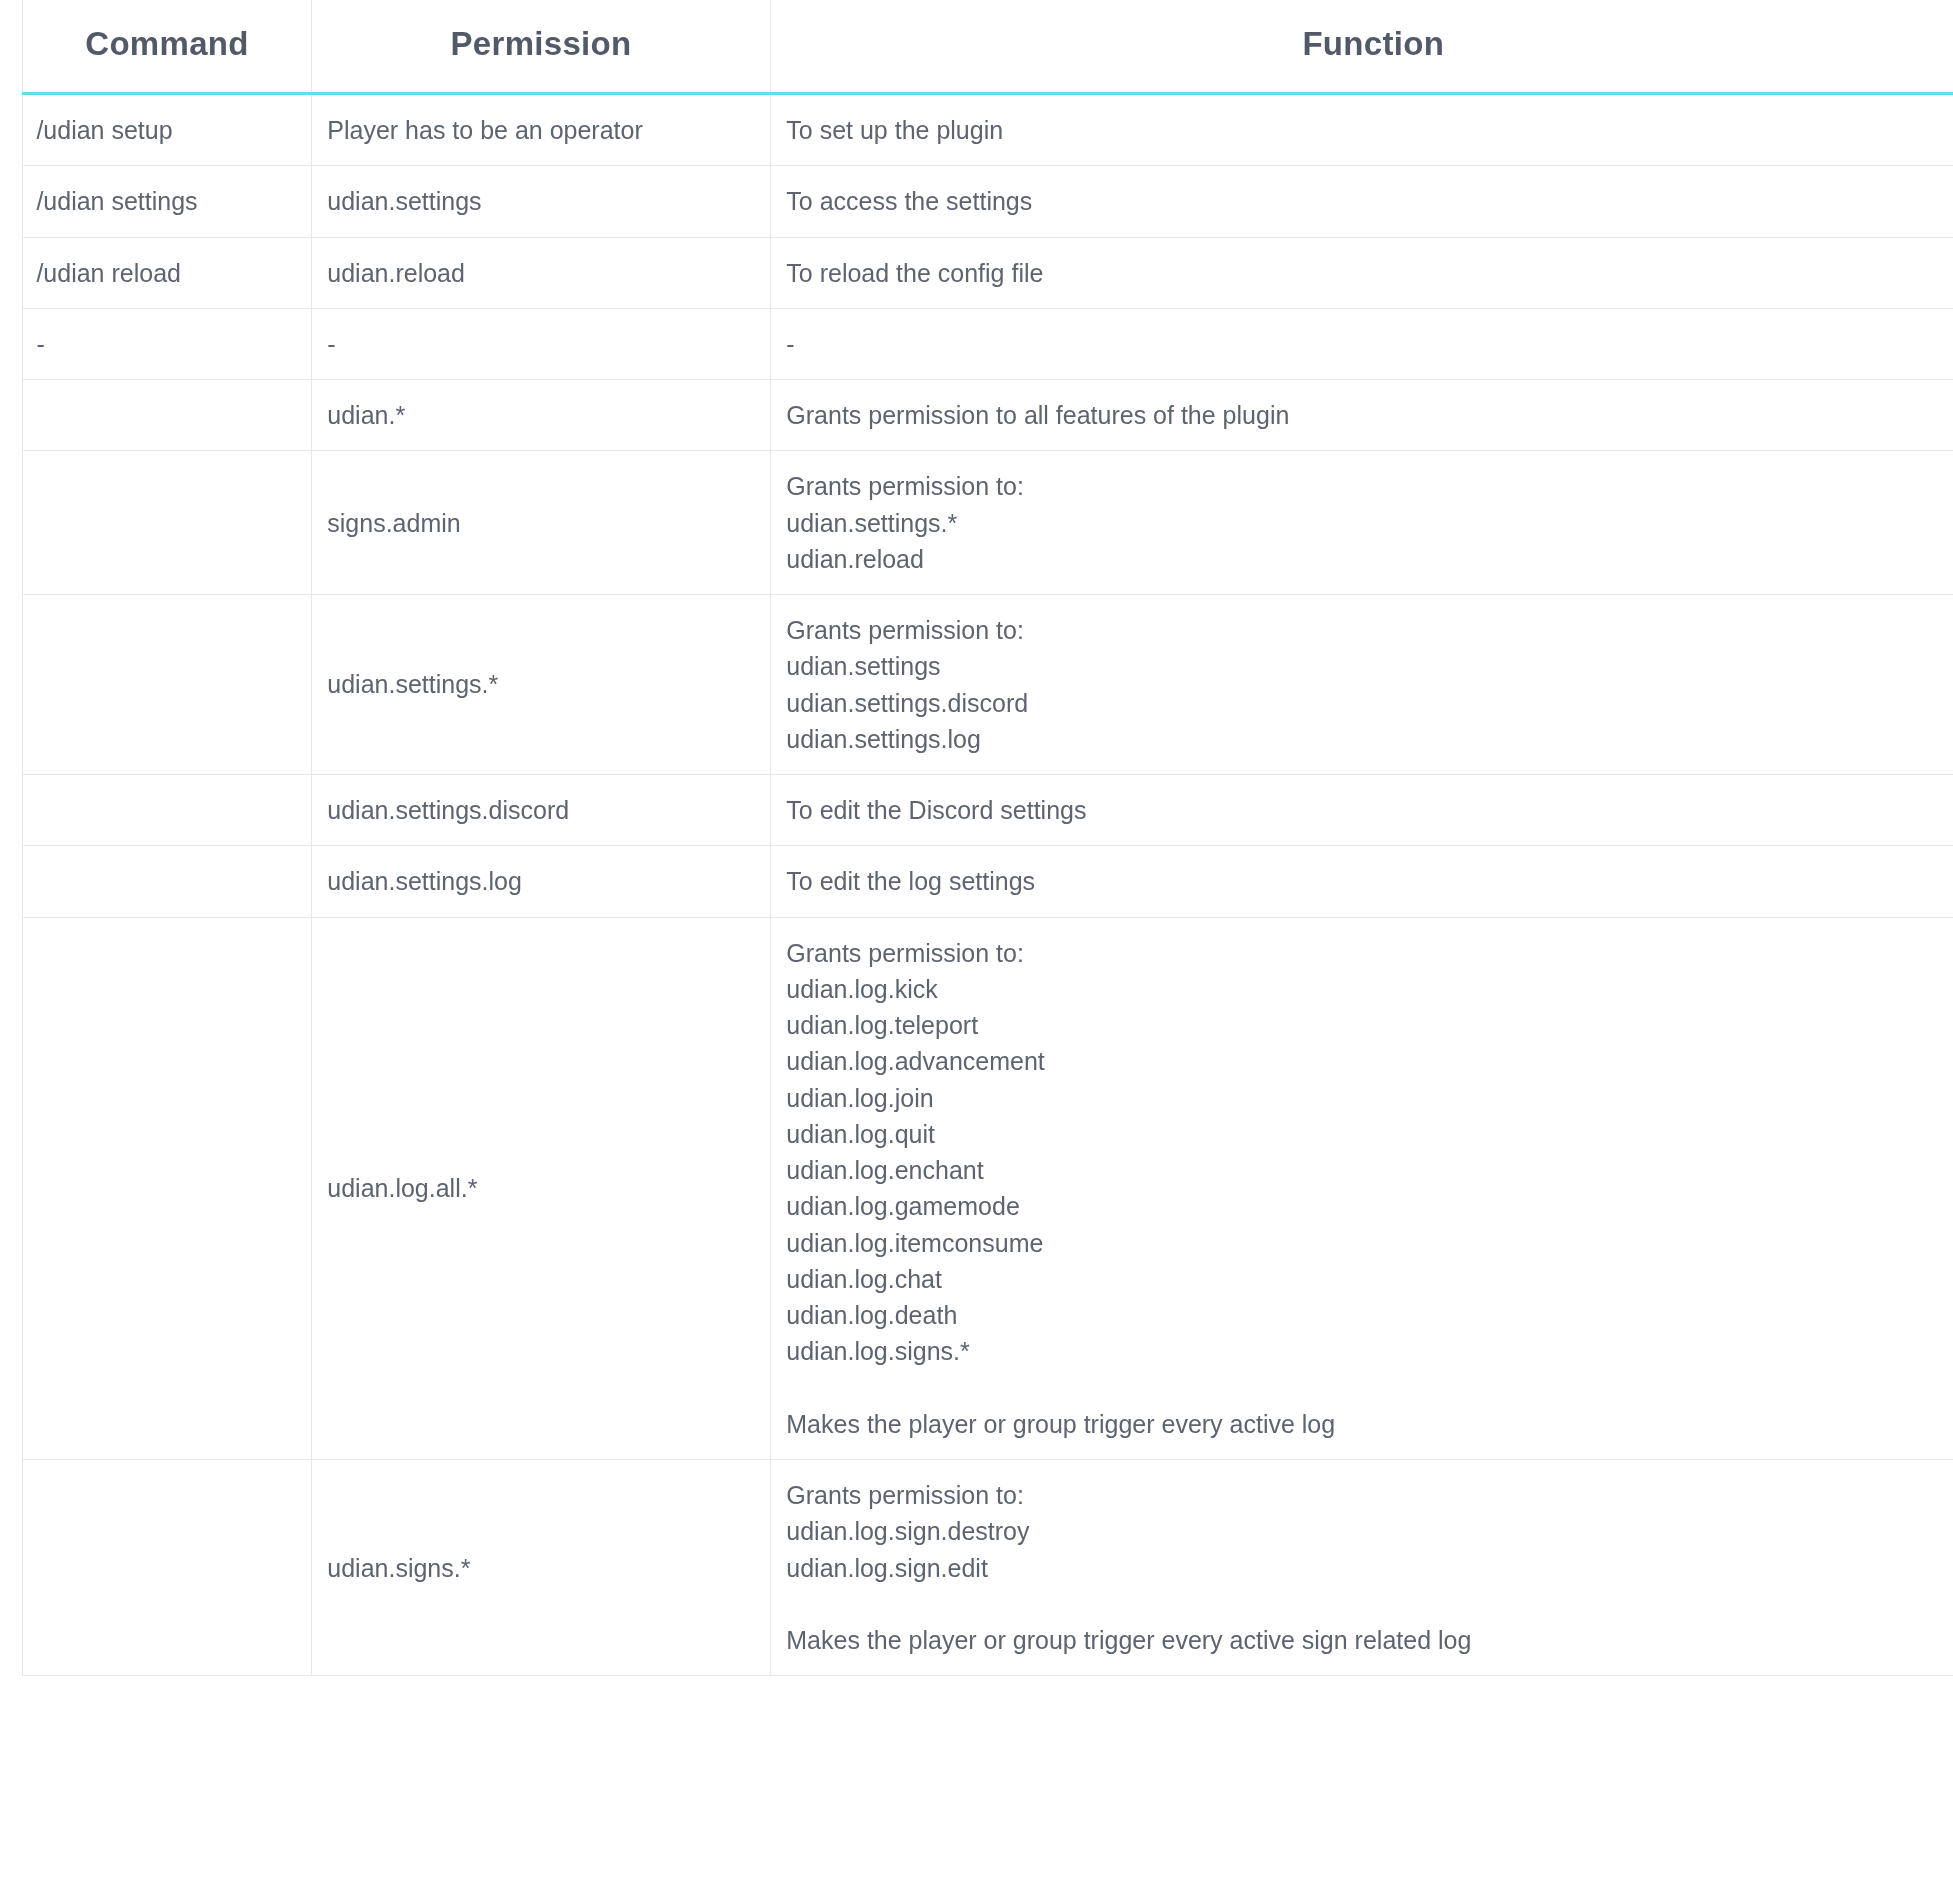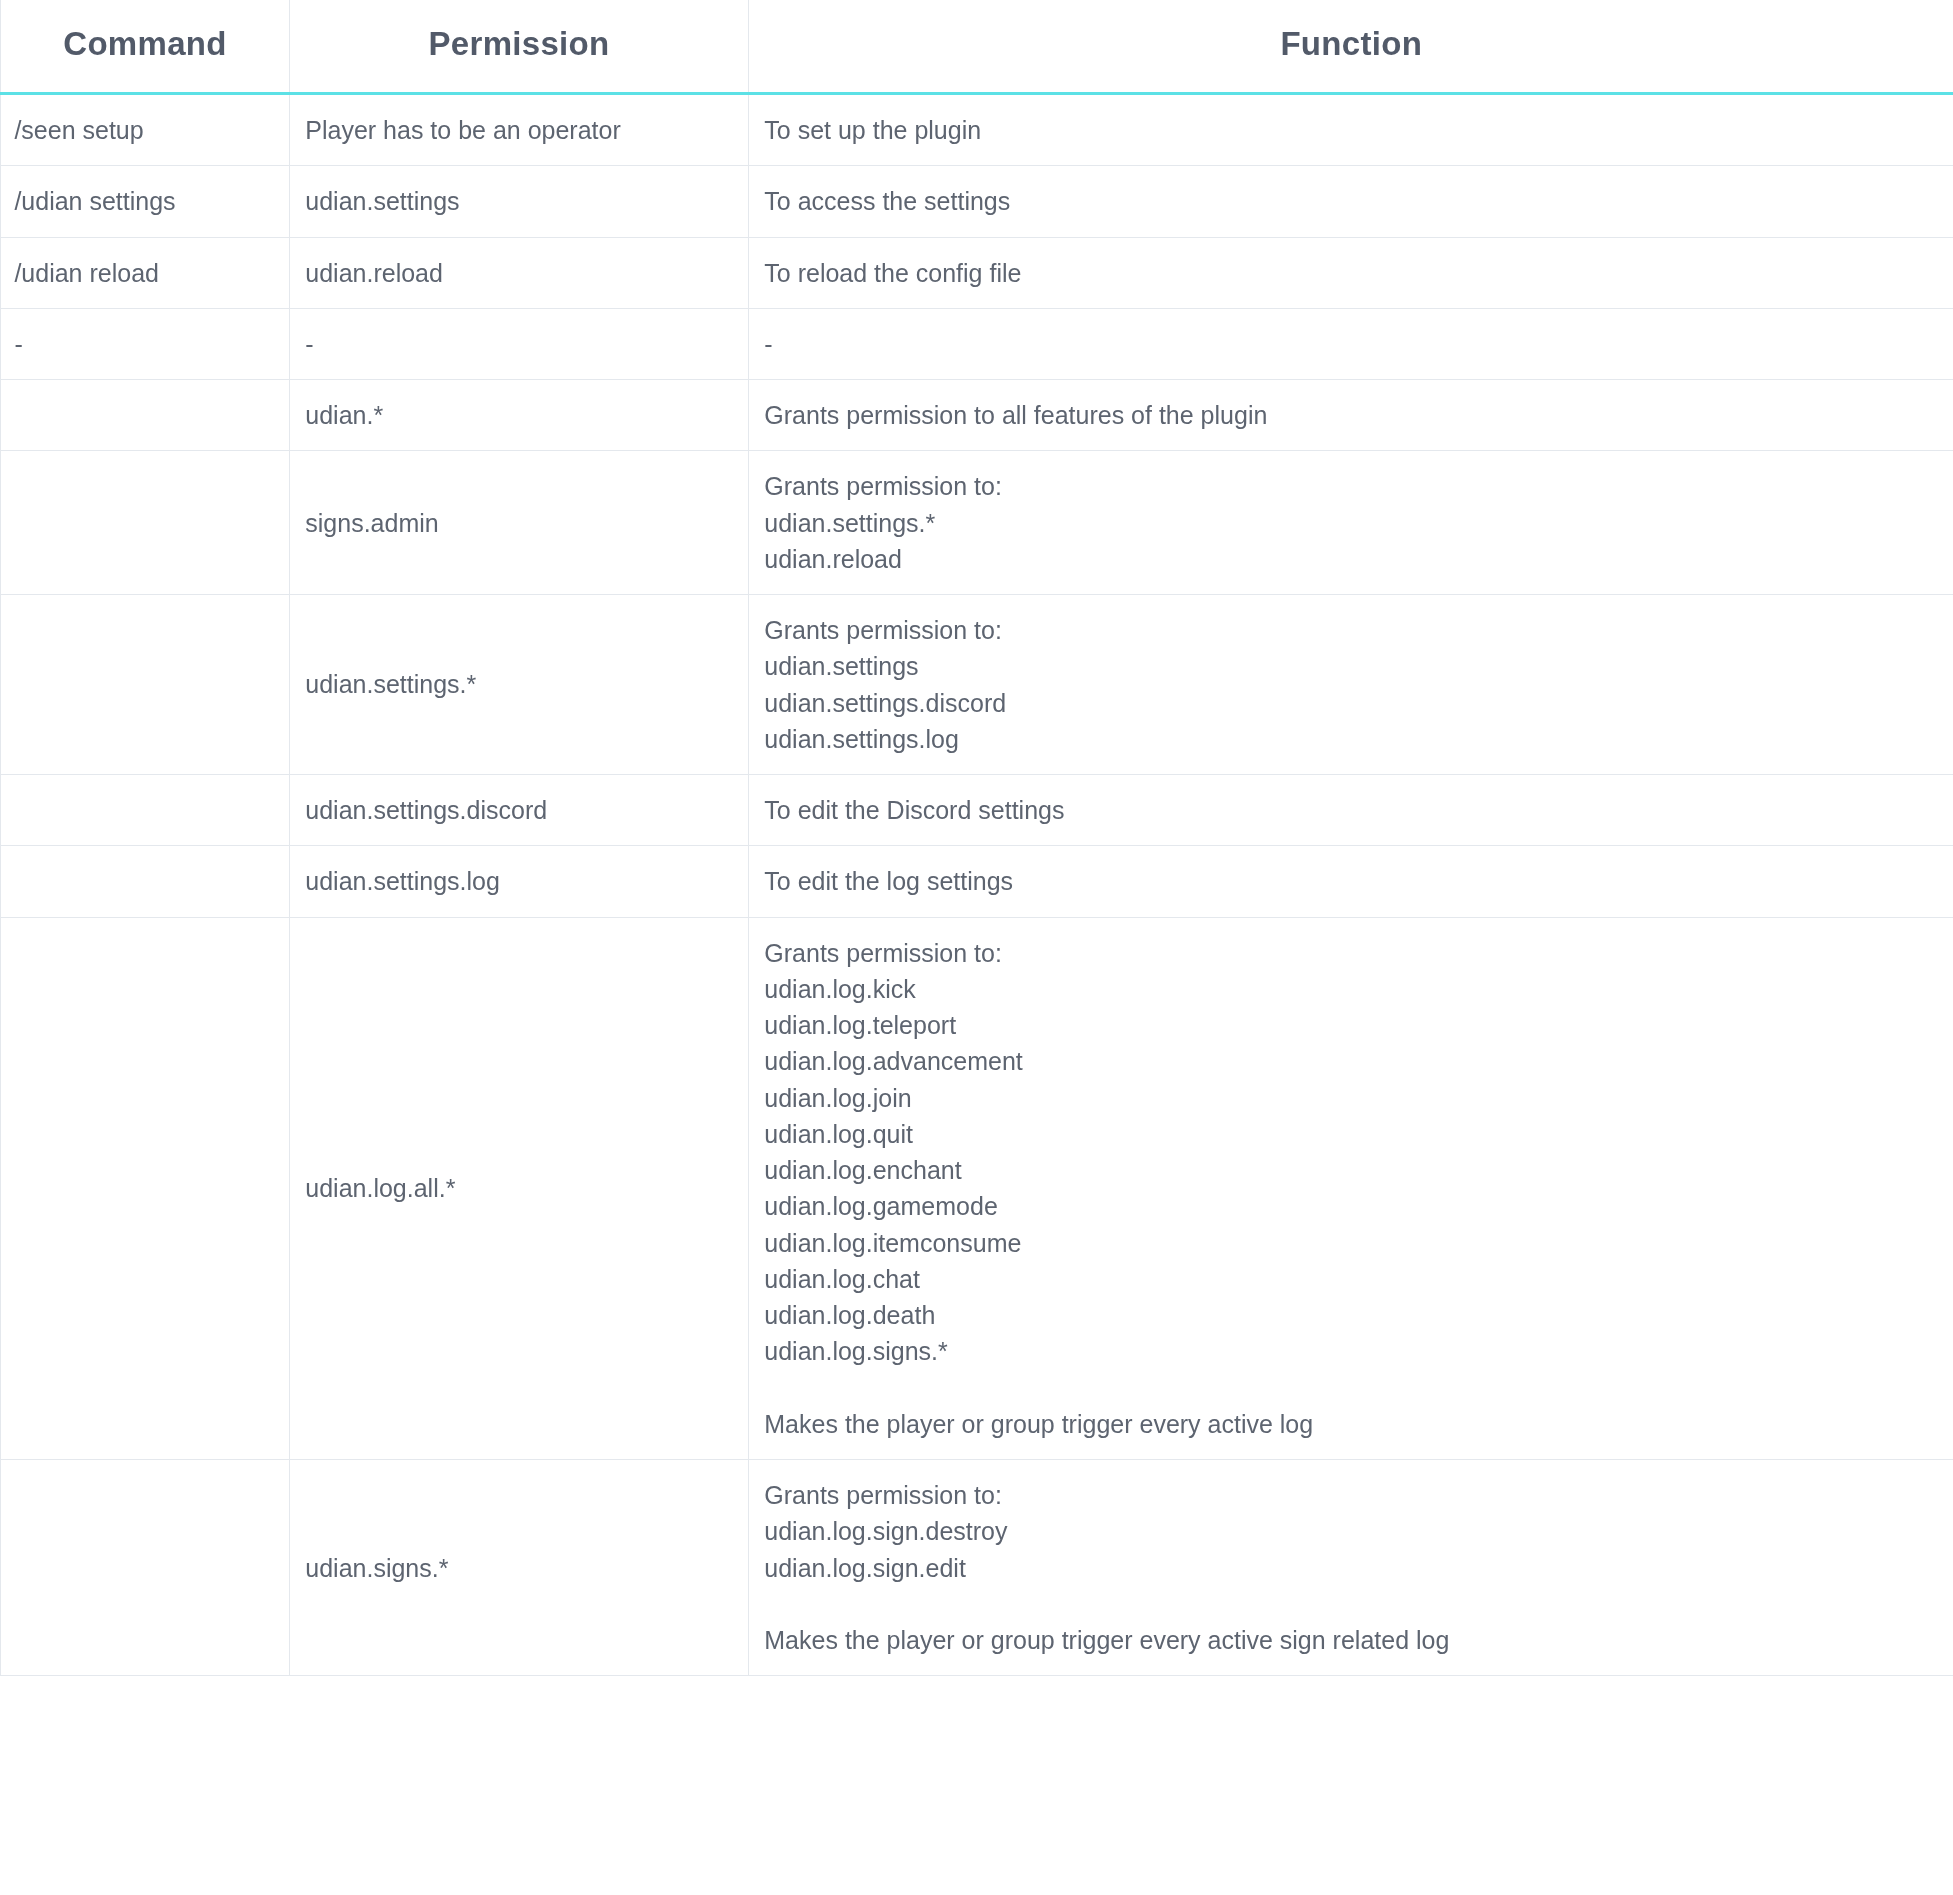--- a/index.html
+++ b/index.html
@@ -10,20 +10,21 @@
   }
   body {
     width: 1954px;
     height: 1896px;
     font-family: "Liberation Sans", sans-serif;
     -webkit-font-smoothing: antialiased;
   }
   .table-wrap {
     width: 1782px;
     box-sizing: border-box;
+    margin-left: 22px;
   }
   table.perm-table {
     border-collapse: collapse;
     width: 1954px;
     table-layout: fixed;
     background: #ffffff;
   }
   table.perm-table col.col-command { width: 289px; }
   table.perm-table col.col-permission { width: 459px; }
   table.perm-table col.col-function { width: 1206px; }
@@ -84,21 +85,21 @@
     </colgroup>
     <thead>
       <tr>
         <th class="first">Command</th>
         <th>Permission</th>
         <th class="last">Function</th>
       </tr>
     </thead>
     <tbody id="table-body">
         <tr>
-          <td class="first cmd">/seen setup</td>
+          <td class="first cmd">/udian setup</td>
           <td>Player has to be an operator</td>
           <td>
             <span class="cell-lines">To set up the plugin</span>
           </td>
         </tr>
         <tr>
           <td class="first cmd">/udian settings</td>
           <td>udian.settings</td>
           <td>
             <span class="cell-lines">To access the settings</span>

